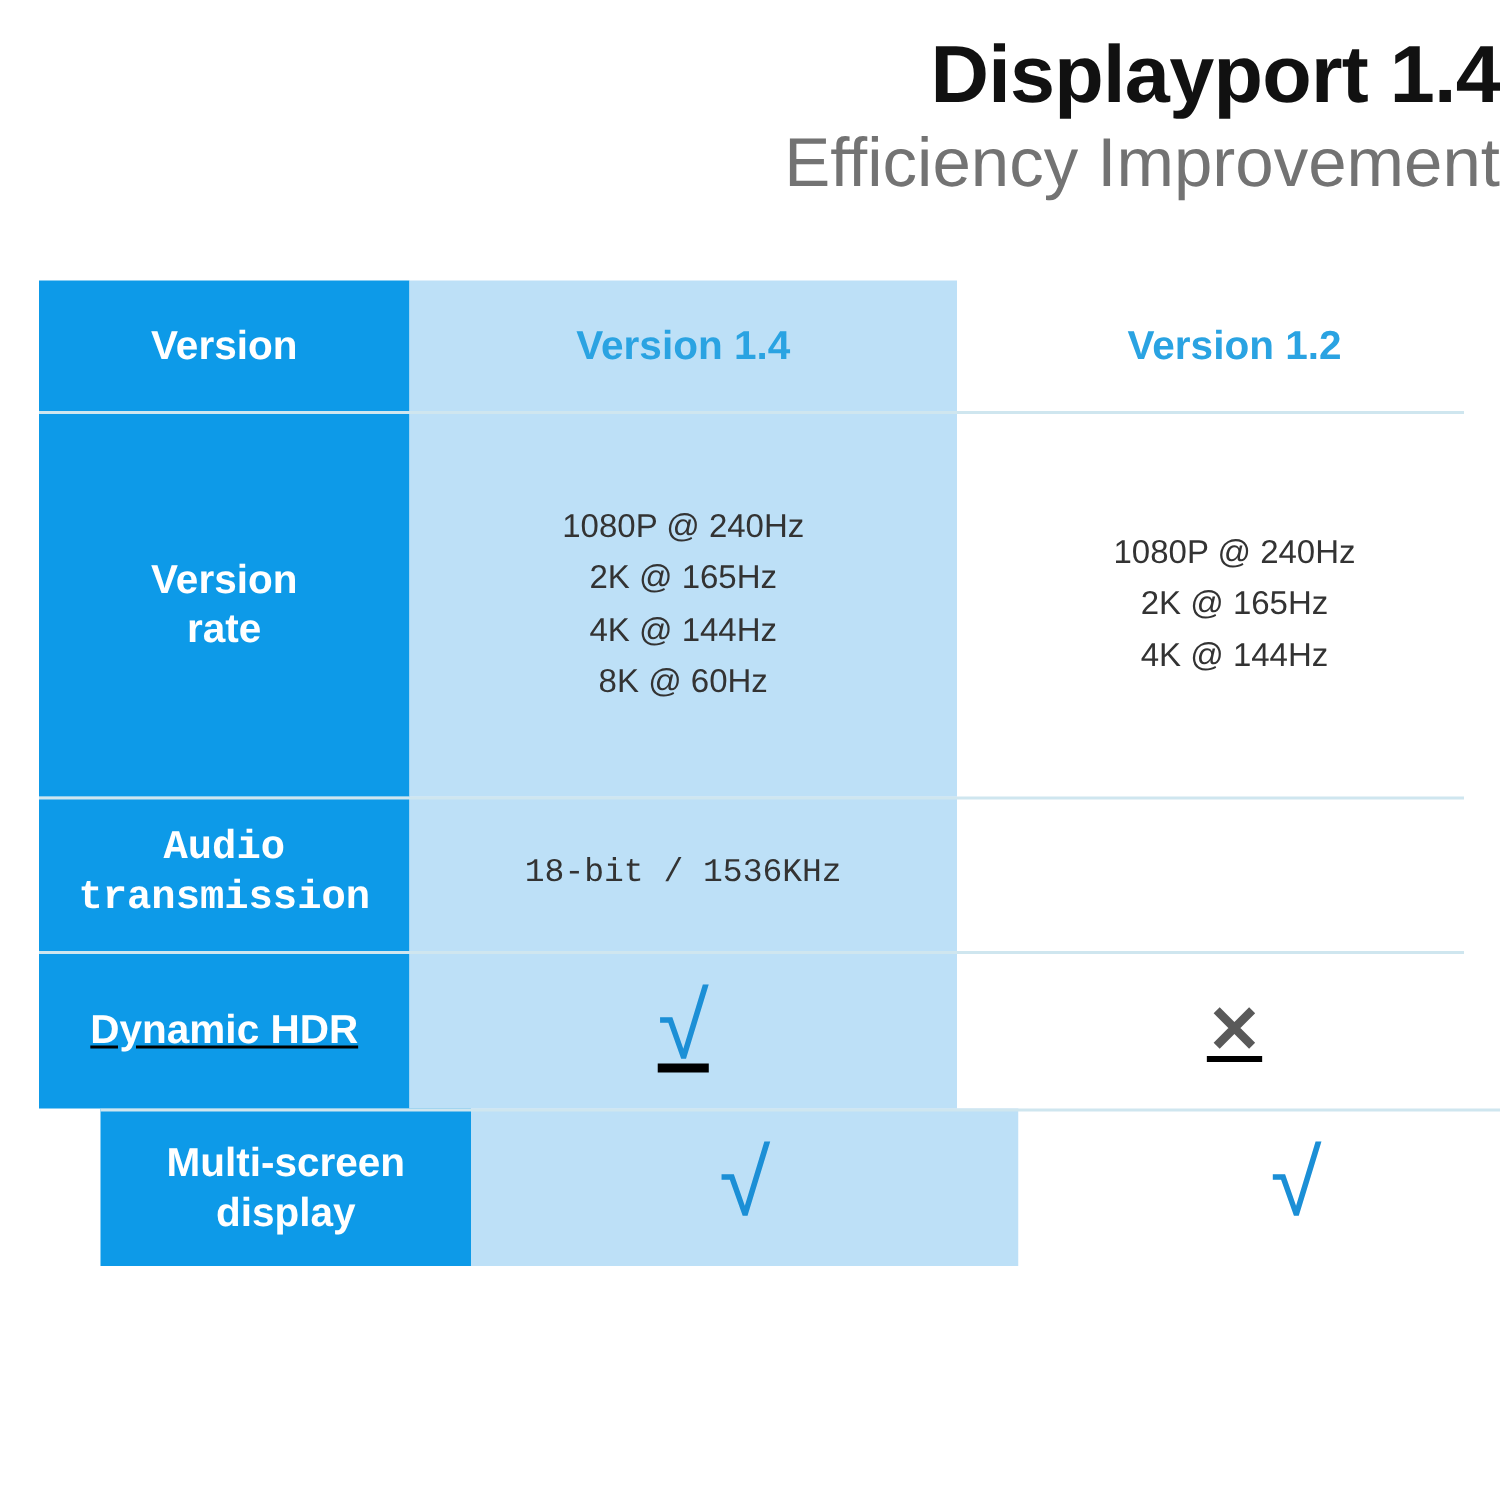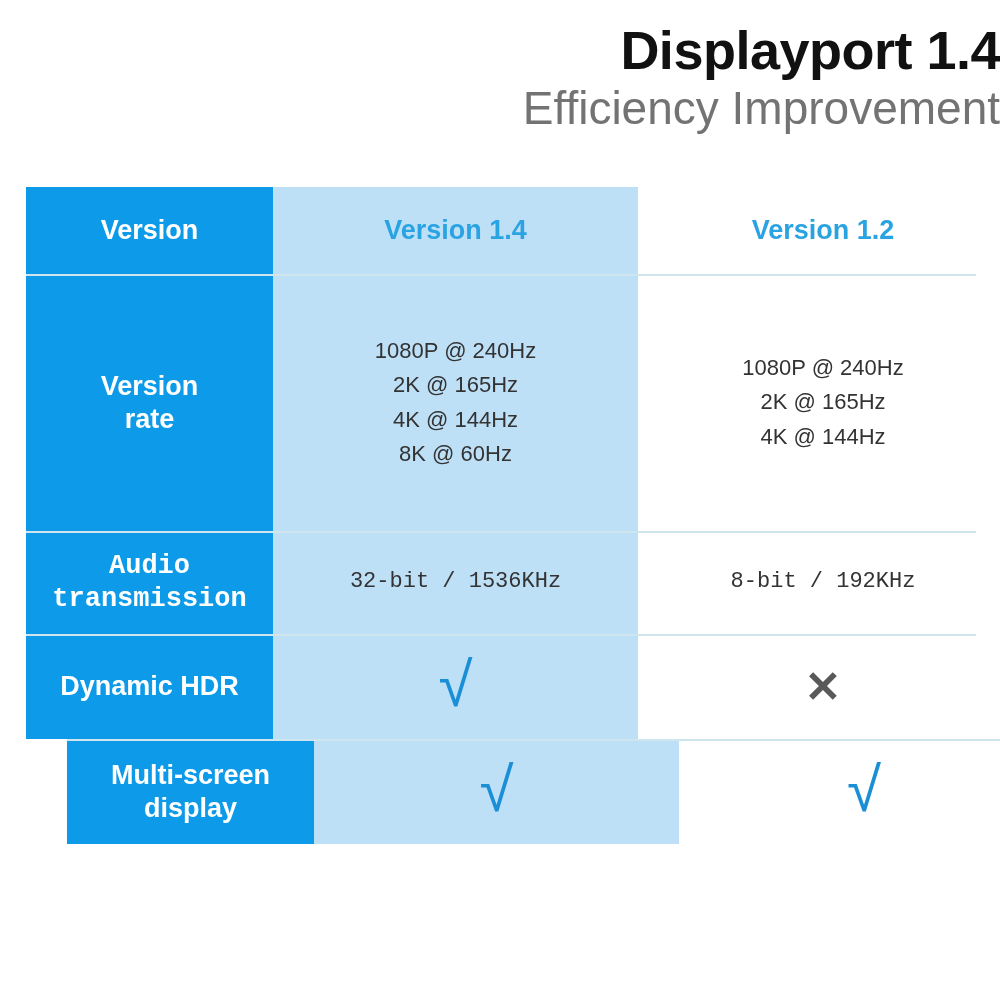--- a/index.html
+++ b/index.html
@@ -107,21 +107,21 @@
     font-size: 27px;
     font-weight: 700;
     text-align: center;
   }
 
   
   .h-version    { height: 87px; }
   .h-bandwidth  { height: 101px; }
   .h-refresh    { height: 257px; }
   .h-audio      { height: 103px; font-family: Liberation Mono, monospace; }
-  .h-hdr        { height: 105px; }
+  .h-hdr        { height: 105px; text-decoration: underline; }
   .h-multi      { height: 105px; margin-left: 41px; }
 
   .multiline { white-space: pre-line; }
 
   
   .mark-check {
     color: #1b8fd6;
     font-size: 62px;
     line-height: 1;
     font-weight: 400;
@@ -163,22 +163,21 @@
 4K @ 144Hz
 8K @ 60Hz</div>
       <div class="cell c-v12 multiline">1080P @ 240Hz
 2K @ 165Hz
 4K @ 144Hz</div>
     </div>
 
     <div class="row h-audio">
       <div class="cell c-label multiline">Audio
 transmission</div>
-      <div class="cell c-v14 multiline">32-bit / 1536KHz</div>
-      <div class="cell c-v12 multiline">8-bit / 192KHz</div>
+      <div class="cell c-v14 multiline">18-bit / 1536KHz</div>
     </div>
 
     <div class="row h-hdr">
       <div class="cell c-label multiline">Dynamic HDR</div>
       <div class="cell c-v14">
         <span class="mark-check">√</span>
       </div>
       <div class="cell c-v12">
         <span class="mark-cross">✕</span>
       </div>

